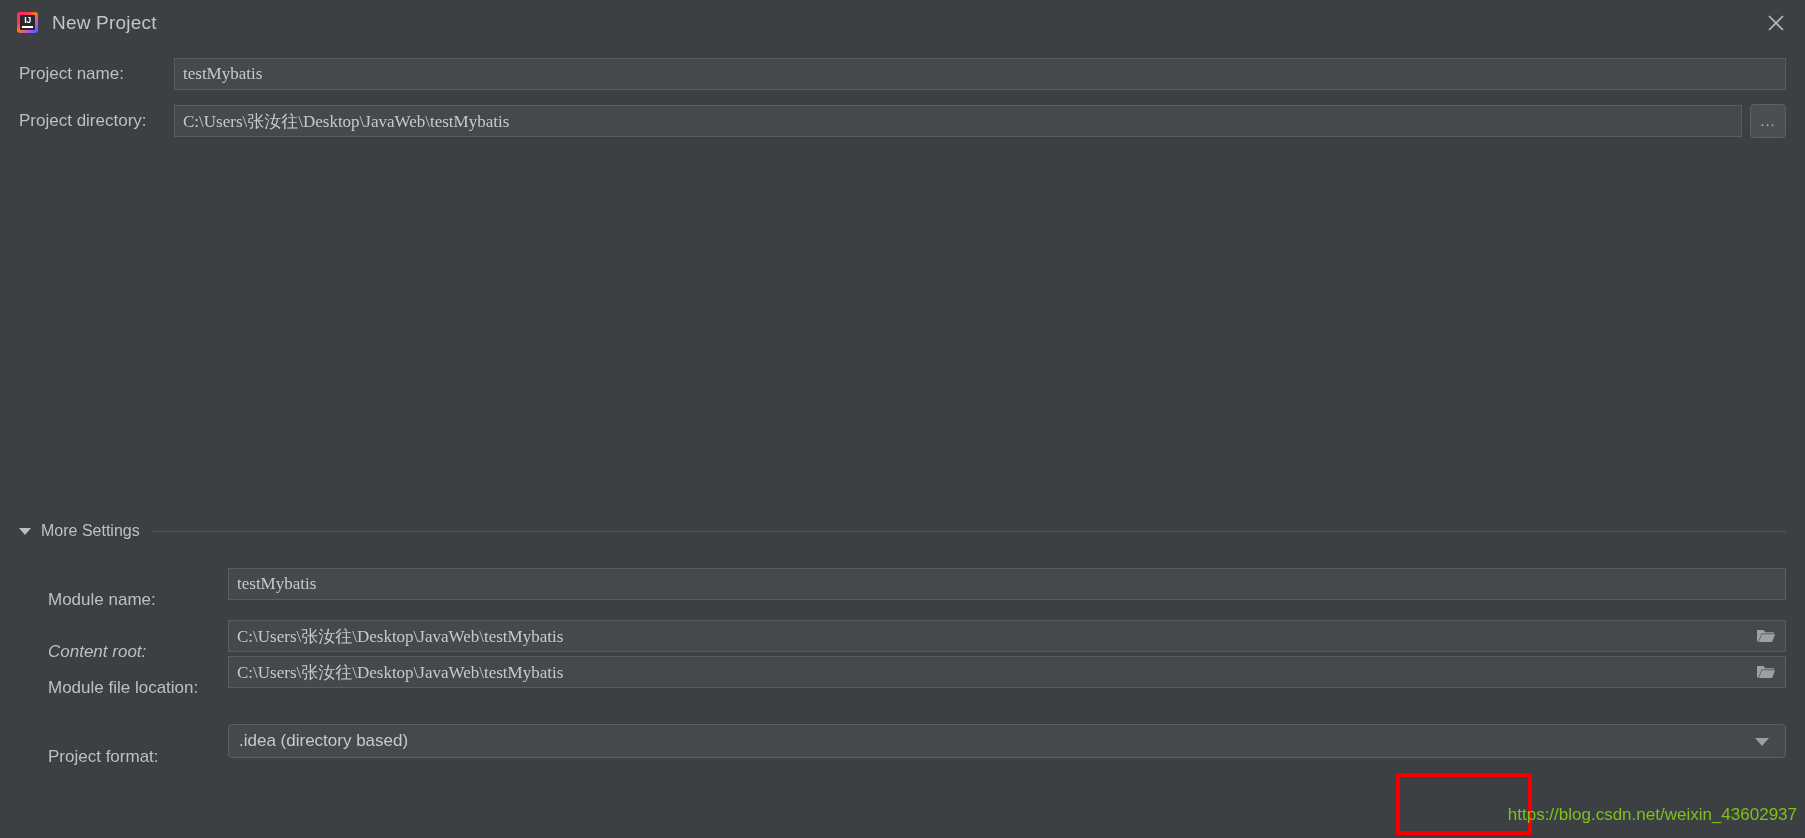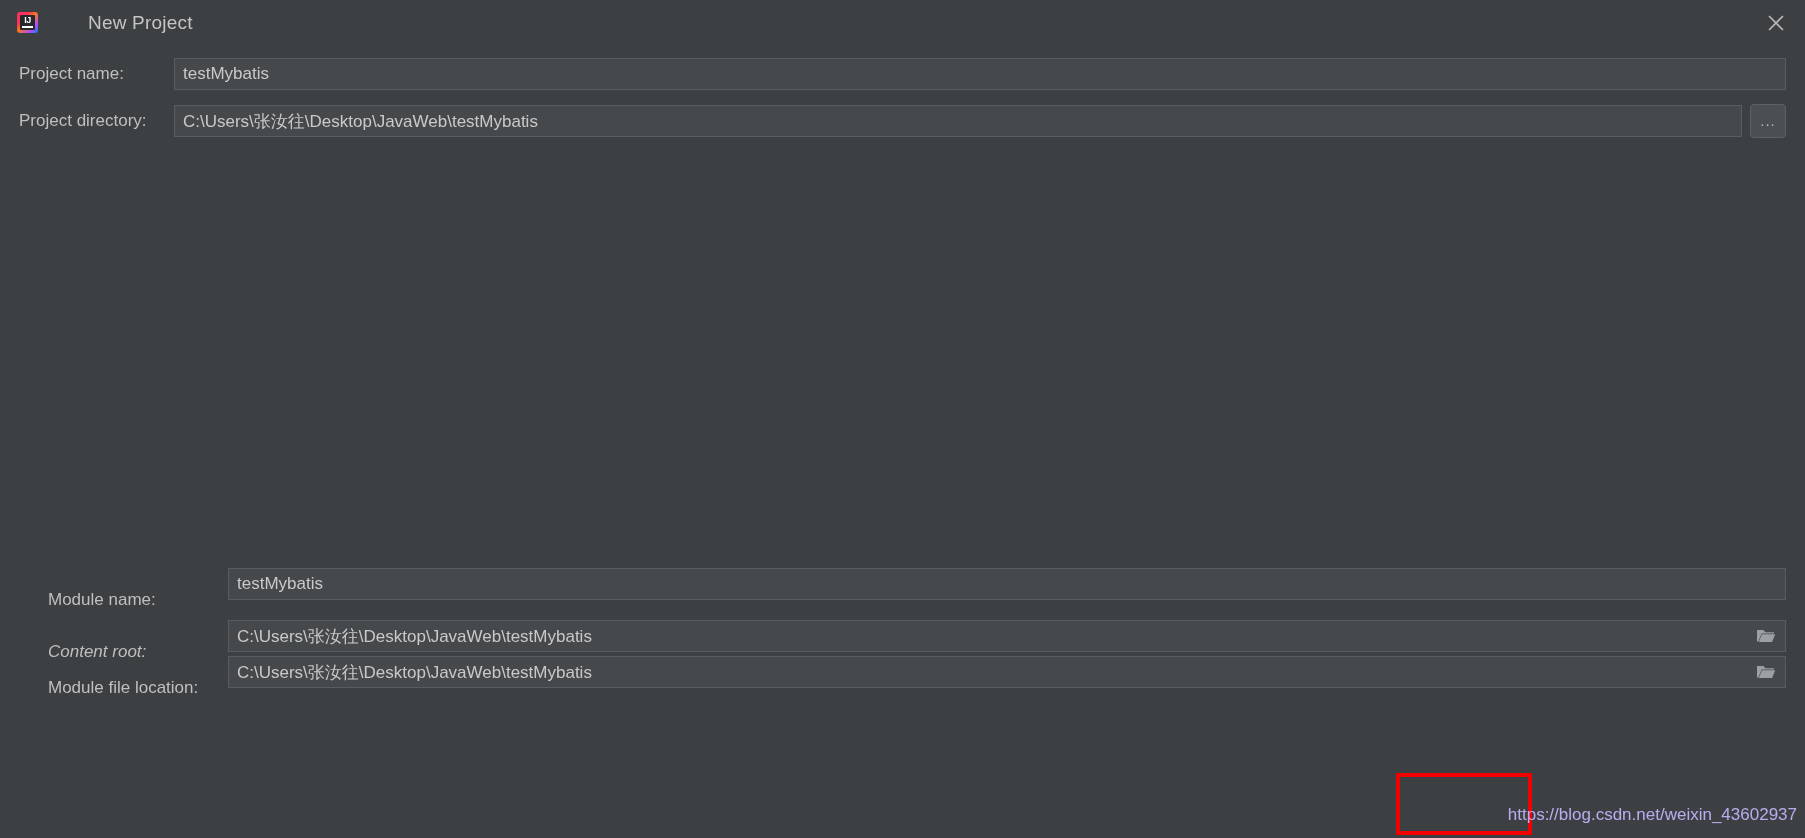--- a/index.html
+++ b/index.html
@@ -16,21 +16,21 @@
     width: 1805px; height: 838px;
     background: #3c4043;
     color: #bbbbbb;
   }
 
   
   #titlebar {
     position: absolute; left: 0; top: 0;
     width: 1805px; height: 45px;
     background: #3c4043;
-    display: flex; align-items: center; gap: 36px;
+    display: flex; align-items: center;
   }
   #app-icon {
     margin-left: 14px;
     width: 26px; height: 26px;
     position: relative;
     flex: none;
   }
   #app-icon .sq {
     position: absolute; left: 3px; top: 2px;
     width: 21px; height: 21px;
@@ -77,21 +77,21 @@
     font-size: 17px;
     color: #bfbfbf;
     white-space: nowrap;
   }
 
   .textfield {
     background: #45494c;
     border: 1px solid #5a5d60;
     color: #c9c9c9;
     font-size: 17px;
-    font-family: Liberation Sans, sans-serif;
+    font-family: Liberation Serif, serif;
     padding: 8px 8px;
     height: 32px;
     line-height: 30px;
     outline: none;
     width: 100%;
   }
   .textfield::placeholder { color: #7b7f82; }
 
   #row-project-name { left: 19px; top: 58px; width: 1767px; }
   #row-project-name .lbl { width: 155px; }
@@ -202,21 +202,21 @@
     left: 1396px; top: 773px;
     width: 136px; height: 62px;
     border: 4px solid #f40000;
     pointer-events: none;
   }
 
   #watermark {
     position: absolute;
     right: 8px; top: 805px;
     font-size: 17px;
-    color: #c4b5fd;
+    color: #84cc16;
     opacity: 0.92;
     white-space: nowrap;
     font-family: "Liberation Sans", sans-serif;
   }
 </style>
 </head>
 <body>
 
 <div id="dialog">
 
@@ -244,20 +244,25 @@
   <div class="toprow" id="row-project-location">
     <div class="lbl">Project directory:</div>
     <div class="fieldwrap">
       <input class="textfield" type="text" value="C:\Users\张汝往\Desktop\JavaWeb\testMybatis" style="">
     </div>
     <div id="browse-dots-button">
       <span class="dots">...</span>
     </div>
   </div>
 
+  <div id="more-settings-header">
+    <span class="tri"></span>
+    <span class="ms-label">More Settings</span>
+    <span class="rule"></span>
+  </div>
 
   <div class="msrow" id="row-module-name">
     <div class="lbl">Module name:</div>
     <div class="fieldwrap">
       <input class="textfield" type="text" value="testMybatis" style="">
     </div>
   </div>
 
   <div class="msrow" id="row-content-root">
     <div class="lbl">Content root:</div>
@@ -278,20 +283,29 @@
       <input class="textfield" type="text" value="C:\Users\张汝往\Desktop\JavaWeb\testMybatis" style="">
       <div class="inline-icon-button">
         <svg width="20" height="16" viewBox="0 0 20 16" aria-hidden="true">
           <path d="M1,2 L7.5,2 L9.3,4.2 L18,4.2 L18,5.6 L5.6,5.6 L2.4,13.6 L1,13.6 Z" fill="#9aa0a4"></path>
           <path d="M5.9,6.3 L19.2,6.3 L16.1,14 L2.8,14 Z" fill="#9aa0a4"></path>
         </svg>
       </div>
     </div>
   </div>
 
+  <div class="msrow" id="row-project-format">
+    <div class="lbl">Project format:</div>
+    <div class="fieldwrap">
+      <div class="combobox">
+        <span>.idea (directory based)</span>
+        <span class="cbarrow"></span>
+      </div>
+    </div>
+  </div>
 
   <div id="button-bar">
     
     
     
     
   </div>
 
   <div id="finish-highlight"></div>
 

